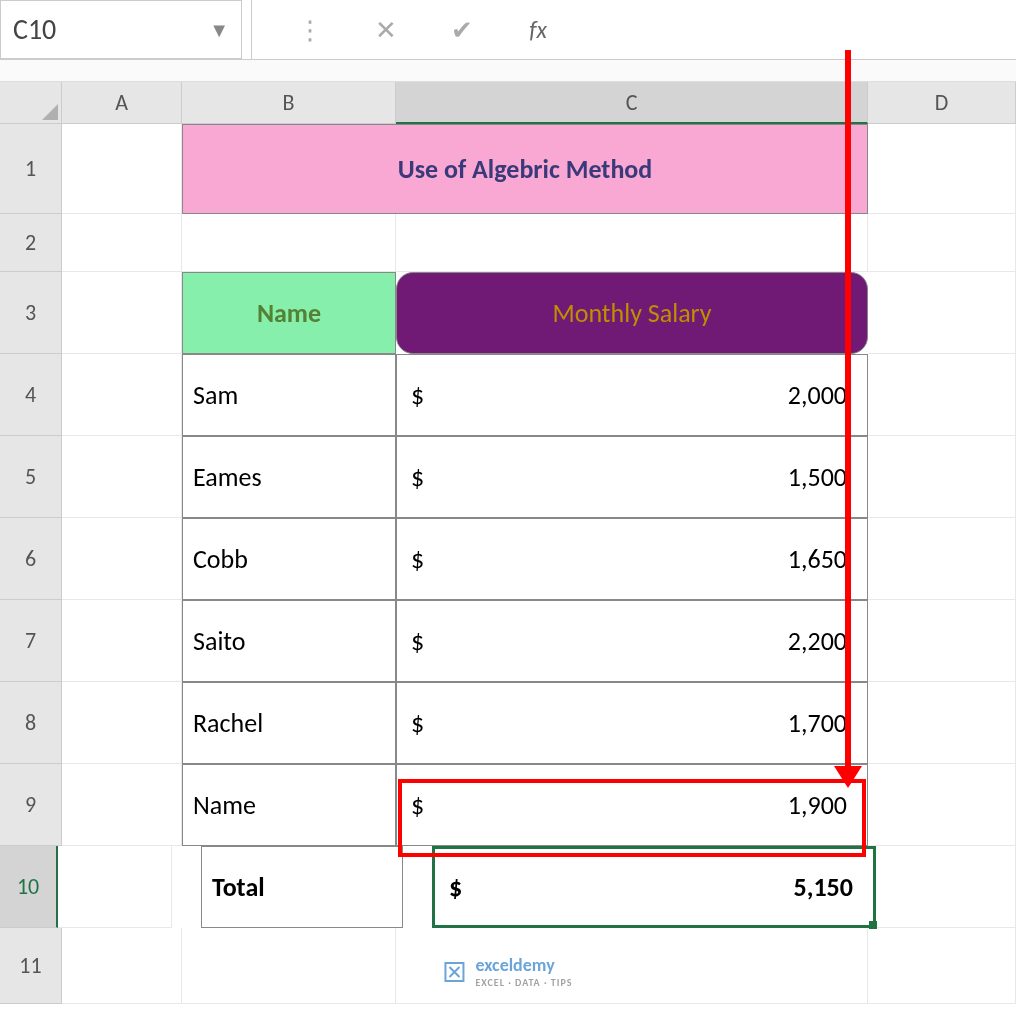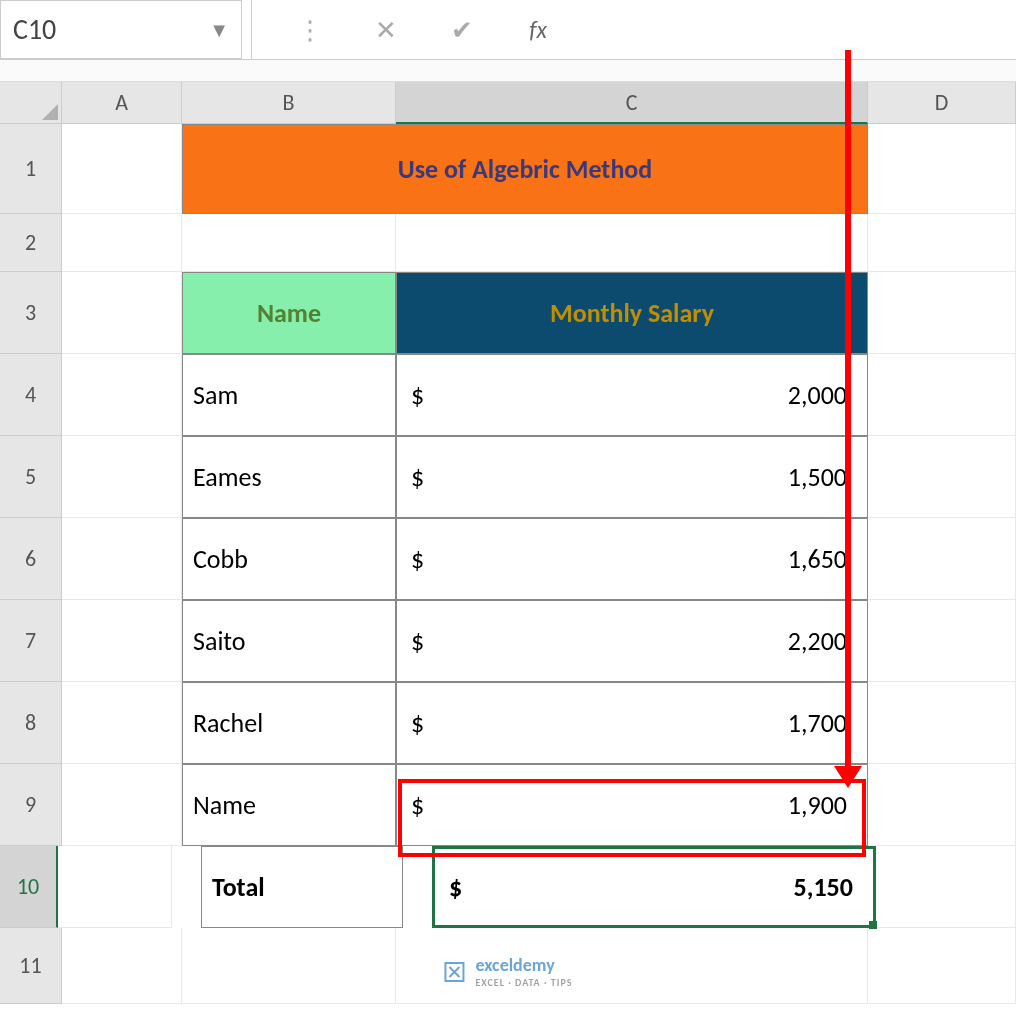--- a/index.html
+++ b/index.html
@@ -24,23 +24,23 @@
     .col-header.active { background: #d4d4d4; border-bottom: 2px solid #217346; }
 
     .rows { display: flex; flex-direction: column; }
     .row { display: flex; }
     .row-header { width: 62px; background: #e6e6e6; border-right: 1px solid #ccc; border-bottom: 1px solid #ccc; display: flex; align-items: center; justify-content: center; color: #555; font-size: 22px; }
     .row-header.active { background: #d4d4d4; border-right: 2px solid #217346; color: #217346; }
     .row .cell { border-right: 1px solid #e8e8e8; border-bottom: 1px solid #e8e8e8; display: flex; align-items: center; padding: 0 10px; font-size: 26px; }
 
     .r1 { height: 90px; } .r2 { height: 58px; } .rn { height: 82px; } .r11 { height: 76px; }
 
-    .merged-title { background: #f97316; text-align: center; justify-content: center; color: #3a3a7a; font-weight: bold; font-size: 30px; border: 1px solid #888 !important; }
+    .merged-title { background: #f9a8d4; text-align: center; justify-content: center; color: #3a3a7a; font-weight: bold; font-size: 30px; border: 1px solid #888 !important; }
     .hdr-name { background: #86efac; color: #548235; font-weight: bold; justify-content: center; font-size: 28px; }
-    .hdr-salary { background: #0c4a6e; color: #bf8f00; font-weight: bold; justify-content: center; font-size: 28px; }
+    .hdr-salary { background: #701a75; color: #bf8f00; font-weight: normal; justify-content: center; font-size: 28px; border-radius: 17px; }
     .tb { border: 1px solid #888 !important; }
     .btb { border: 1px solid #888 !important; font-weight: bold; margin-left: 29px; }
     .currency { justify-content: space-between; }
     .currency .sym { padding-left: 4px; } .currency .val { padding-right: 10px; }
 
     .selection { position: absolute; border: 4px solid #ff0000; pointer-events: none; }
     .arrow-line { position: absolute; background: #ff0000; width: 6px; pointer-events: none; }
     .arrow-head { position: absolute; width: 0; height: 0; border-left: 14px solid transparent; border-right: 14px solid transparent; border-top: 22px solid #ff0000; pointer-events: none; }
 
     .watermark { position: absolute; left: 50%; transform: translateX(-50%); bottom: 15px; display: flex; align-items: center; gap: 10px; color: #5b9bd5; font-size: 18px; font-weight: bold; opacity: 0.9; }

